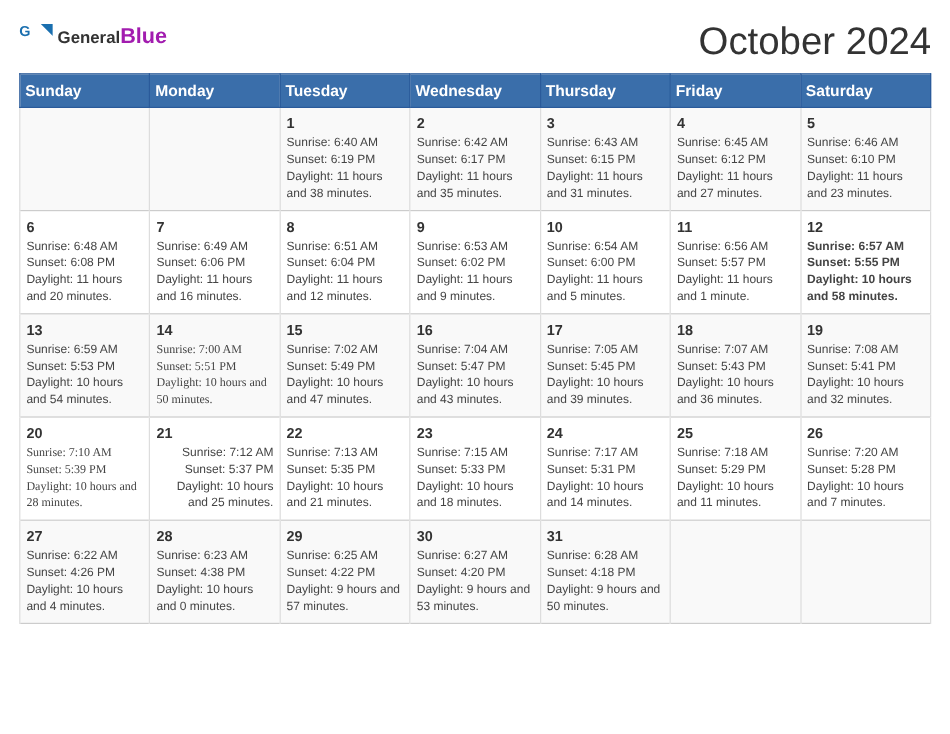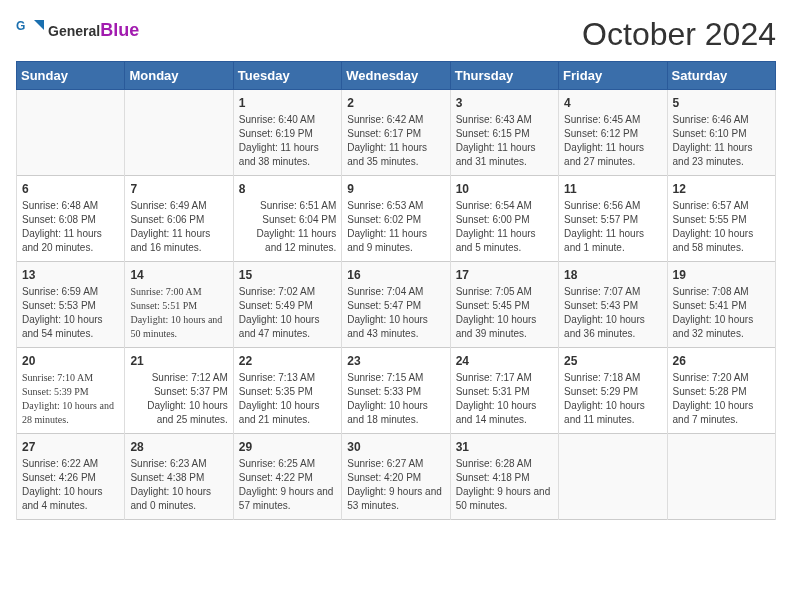--- a/index.html
+++ b/index.html
@@ -167,21 +167,21 @@
 Daylight: 11 hours and 20 minutes.</div>
         </td>
         <td>
           <div class="day-number">7</div>
           <div class="cell-text" style="white-space: pre-line;">Sunrise: 6:49 AM
 Sunset: 6:06 PM
 Daylight: 11 hours and 16 minutes.</div>
         </td>
         <td>
           <div class="day-number">8</div>
-          <div class="cell-text" style="white-space: pre-line; text-align: right;">Sunrise: 6:51 AM
+          <div class="cell-text" style="white-space: pre-line;">Sunrise: 6:51 AM
 Sunset: 6:04 PM
 Daylight: 11 hours and 12 minutes.</div>
         </td>
         <td>
           <div class="day-number">9</div>
           <div class="cell-text" style="white-space: pre-line;">Sunrise: 6:53 AM
 Sunset: 6:02 PM
 Daylight: 11 hours and 9 minutes.</div>
         </td>
         <td>
@@ -191,21 +191,21 @@
 Daylight: 11 hours and 5 minutes.</div>
         </td>
         <td>
           <div class="day-number">11</div>
           <div class="cell-text" style="white-space: pre-line;">Sunrise: 6:56 AM
 Sunset: 5:57 PM
 Daylight: 11 hours and 1 minute.</div>
         </td>
         <td>
           <div class="day-number">12</div>
-          <div class="cell-text" style="white-space: pre-line;">Sunrise: 6:57 AM
+          <div class="cell-text" style="white-space: pre-line; font-weight: bold;">Sunrise: 6:57 AM
 Sunset: 5:55 PM
 Daylight: 10 hours and 58 minutes.</div>
         </td>
       </tr>
       <tr>
         <td>
           <div class="day-number">13</div>
           <div class="cell-text" style="white-space: pre-line;">Sunrise: 6:59 AM
 Sunset: 5:53 PM
 Daylight: 10 hours and 54 minutes.</div>

